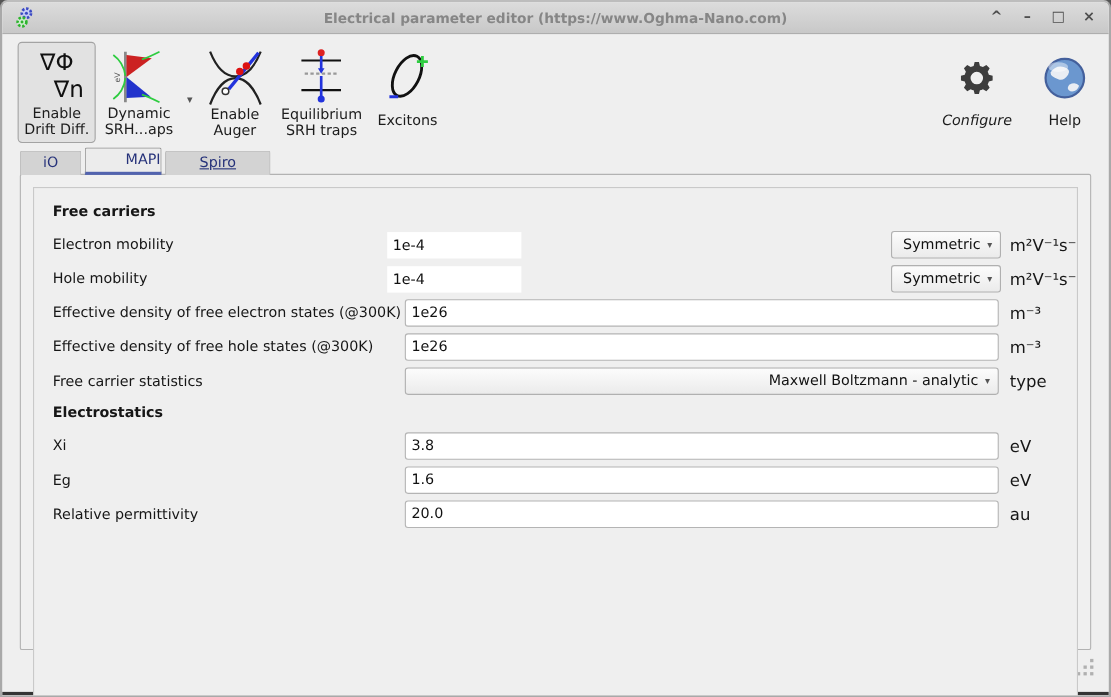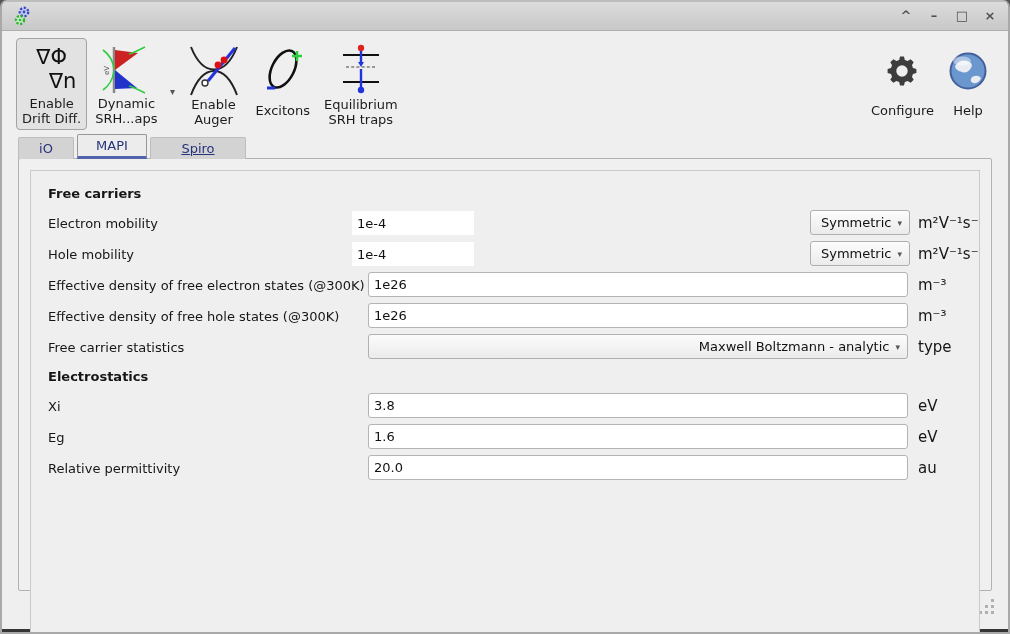--- a/index.html
+++ b/index.html
@@ -31,30 +31,30 @@
     padding:3px 5px 2px 5px; border:1px solid transparent; border-radius:4px; margin-right:2px;
   }
   .tool-btn.active { border-color:#a3a3a3; background:#e2e2e2; }
   .icon-box { height:58px; display:flex; align-items:center; justify-content:center; }
   .tool-label { font-size:13px; line-height:1.15; color:#1c1c1c; text-align:center; white-space:pre; }
   .tool-label.single { margin-top:4px; }
   .dd-glyph { font-size:21px; color:#111; line-height:1.1; text-align:center; }
   .dd-glyph .g2 { display:block; margin-left:22px; }
   .mini-arrow { align-self:flex-start; margin-top:48px; font-size:10px; color:#555; width:14px; text-align:center; }
   .spacer { flex:1; }
-  .right-btn { margin-right:2px; }
+  .right-btn { margin-right:16px;font-style:italic; }
   
   .tabbar { display:flex; margin:2px 0 0 16px; height:25px; position:relative; z-index:3; align-items:flex-end; }
   .tab {
     font-size:13px; color:#26327a; background:#d3d3d3; border:1px solid #bdbdbd; border-bottom:none;
     padding:3px 0 3px 0; width:56px; text-align:center; margin-right:3px; border-radius:2px 2px 0 0; height:22px;
   }
   .tab.active {
     background:#ececec; border-color:#979797; height:25px; padding-top:3px;
-    border-bottom:3px solid #5263ae; width:70px;
+    border-bottom:3px solid #5263ae; width:70px;text-align:right;
   }
   .tab-io { width:56px; }
   .tab-spiro { width:96px;text-decoration:underline; }
   
   .panel {
     margin:-1px 16px 0 16px; height:433px; border:1px solid #b2b2b2; background:#f0f0f0; border-radius:2px;
     position:relative; z-index:1;
   }
   .scrollbox {
     margin:11px; height:471px; border:1px solid #c9c9c9; background:#efefef; padding-top:8px;
@@ -96,20 +96,21 @@
 
   <div class="titlebar">
     <span class="app-icon">
       <svg width="20" height="22" viewBox="0 0 20 22">
         <circle cx="12" cy="7" r="4.2" fill="#c6cdf5" stroke="#3b49c4" stroke-width="2.4" stroke-dasharray="2.2 1.6"></circle>
         <circle cx="12" cy="7" r="1.4" fill="#3b49c4"></circle>
         <circle cx="8" cy="15" r="4" fill="#cdeccd" stroke="#2db52d" stroke-width="2.4" stroke-dasharray="2.2 1.6"></circle>
         <circle cx="8" cy="15" r="1.3" fill="#2db52d"></circle>
       </svg>
     </span>
+    <span class="title">Electrical parameter editor (https://www.Oghma-Nano.com)</span>
     <span class="win-controls">
       <span class="ctl-roll">^</span>
       <span>–</span>
       <span>□</span>
       <span>×</span>
     </span>
   </div>
 
   <div class="toolbar">
 
@@ -149,45 +150,45 @@
           <circle cx="32" cy="23" r="3.4" fill="#dd1111"></circle>
           <circle cx="38" cy="18" r="3.4" fill="#dd1111"></circle>
           <circle cx="19" cy="41" r="3" fill="#fff" stroke="#333" stroke-width="1.4"></circle>
         </svg>
       </div>
       <div class="tool-label"><span>Enable</span><br><span>Auger</span></div>
     </div>
 
     <div class="tool-btn">
       <div class="icon-box">
-        <svg width="54" height="56" viewBox="0 0 54 56">
-          <ellipse cx="27" cy="26" rx="11" ry="20" transform="rotate(27 27 26)" fill="none" stroke="#111" stroke-width="2.6"></ellipse>
-          <path d="M36,13 h10 M41,8 v10" stroke="#2ecc40" stroke-width="2.6"></path>
-          <line x1="11" y1="45" x2="19" y2="45" stroke="#2233dd" stroke-width="2.8"></line>
-        </svg>
-      </div>
-      <div class="tool-label single">Excitons</div>
-    </div>
-
-    <div class="tool-btn">
-      <div class="icon-box">
         <svg width="50" height="56" viewBox="0 0 50 56">
           <line x1="7" y1="13" x2="43" y2="13" stroke="#111" stroke-width="2"></line>
           <line x1="10" y1="25" x2="40" y2="25" stroke="#999" stroke-width="2" stroke-dasharray="3 2.2"></line>
           <line x1="7" y1="40" x2="43" y2="40" stroke="#111" stroke-width="2"></line>
           <circle cx="25" cy="6" r="3.2" fill="#dd2222"></circle>
           <line x1="25" y1="9" x2="25" y2="21" stroke="#2233dd" stroke-width="2.4"></line>
           <polygon points="22,20 28,20 25,25" fill="#2233dd"></polygon>
           <line x1="25" y1="27" x2="25" y2="46" stroke="#2233dd" stroke-width="2.4"></line>
           <circle cx="25" cy="48" r="3.2" fill="#2233dd"></circle>
         </svg>
       </div>
       <div class="tool-label"><span>Equilibrium</span><br><span>SRH traps</span></div>
     </div>
 
+    <div class="tool-btn">
+      <div class="icon-box">
+        <svg width="54" height="56" viewBox="0 0 54 56">
+          <ellipse cx="27" cy="26" rx="11" ry="20" transform="rotate(27 27 26)" fill="none" stroke="#111" stroke-width="2.6"></ellipse>
+          <path d="M36,13 h10 M41,8 v10" stroke="#2ecc40" stroke-width="2.6"></path>
+          <line x1="11" y1="45" x2="19" y2="45" stroke="#2233dd" stroke-width="2.8"></line>
+        </svg>
+      </div>
+      <div class="tool-label single">Excitons</div>
+    </div>
+
     <div class="spacer"></div>
 
     <div class="tool-btn right-btn">
       <div class="icon-box">
         <svg width="36" height="36" viewBox="0 0 24 24">
           <path fill="#3d3d3d" fill-rule="evenodd" d="M12 8.2a3.8 3.8 0 100 7.6 3.8 3.8 0 000-7.6zm9.6 5.2l-2.3.6a7.3 7.3 0 01-.7 1.8l1.2 2.1-2 2-2.1-1.2a7.3 7.3 0 01-1.8.7l-.6 2.3h-2.6l-.6-2.3a7.3 7.3 0 01-1.8-.7l-2.1 1.2-2-2 1.2-2.1a7.3 7.3 0 01-.7-1.8l-2.3-.6v-2.8l2.3-.6a7.3 7.3 0 01.7-1.8L4.2 6.1l2-2 2.1 1.2a7.3 7.3 0 011.8-.7l.6-2.3h2.6l.6 2.3a7.3 7.3 0 011.8.7l2.1-1.2 2 2-1.2 2.1a7.3 7.3 0 01.7 1.8l2.3.6z"></path>
         </svg>
       </div>
       <div class="tool-label single">Configure</div>
     </div>

